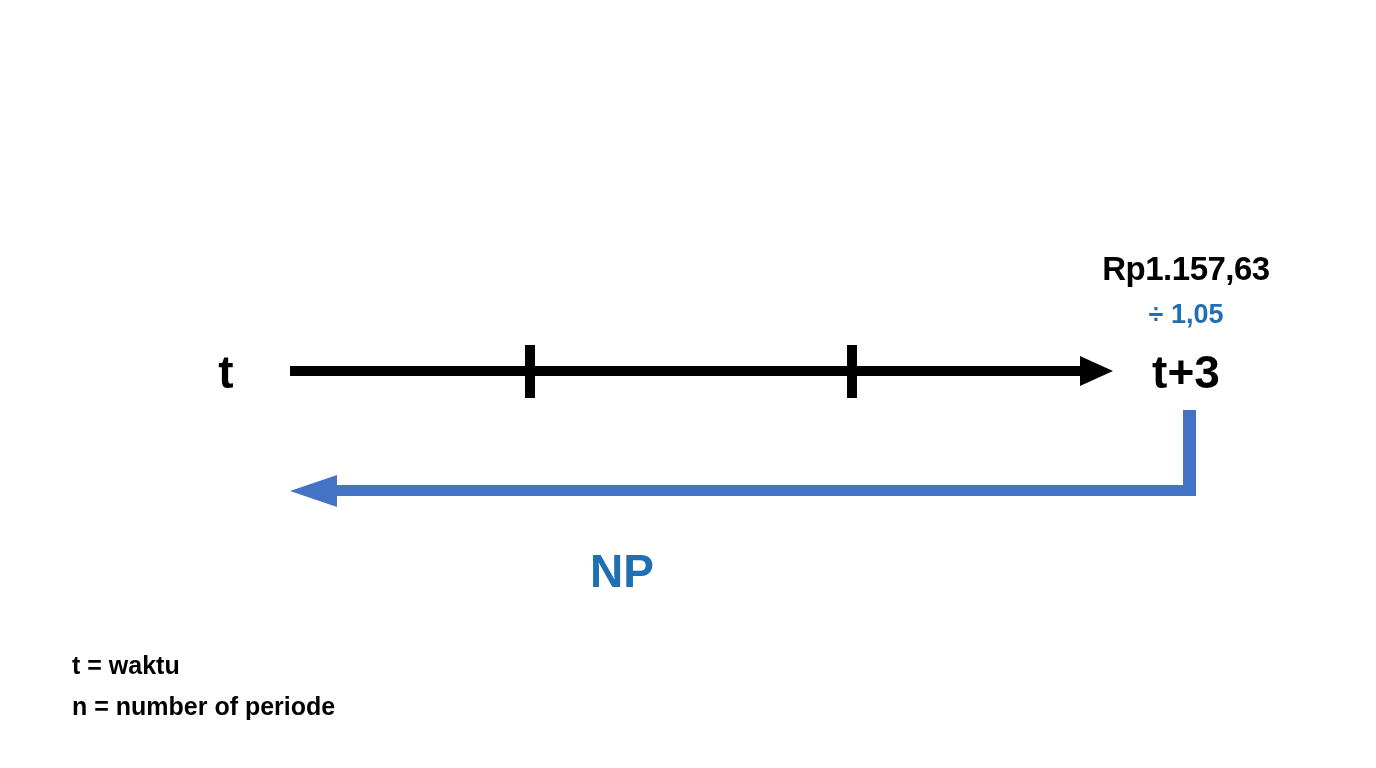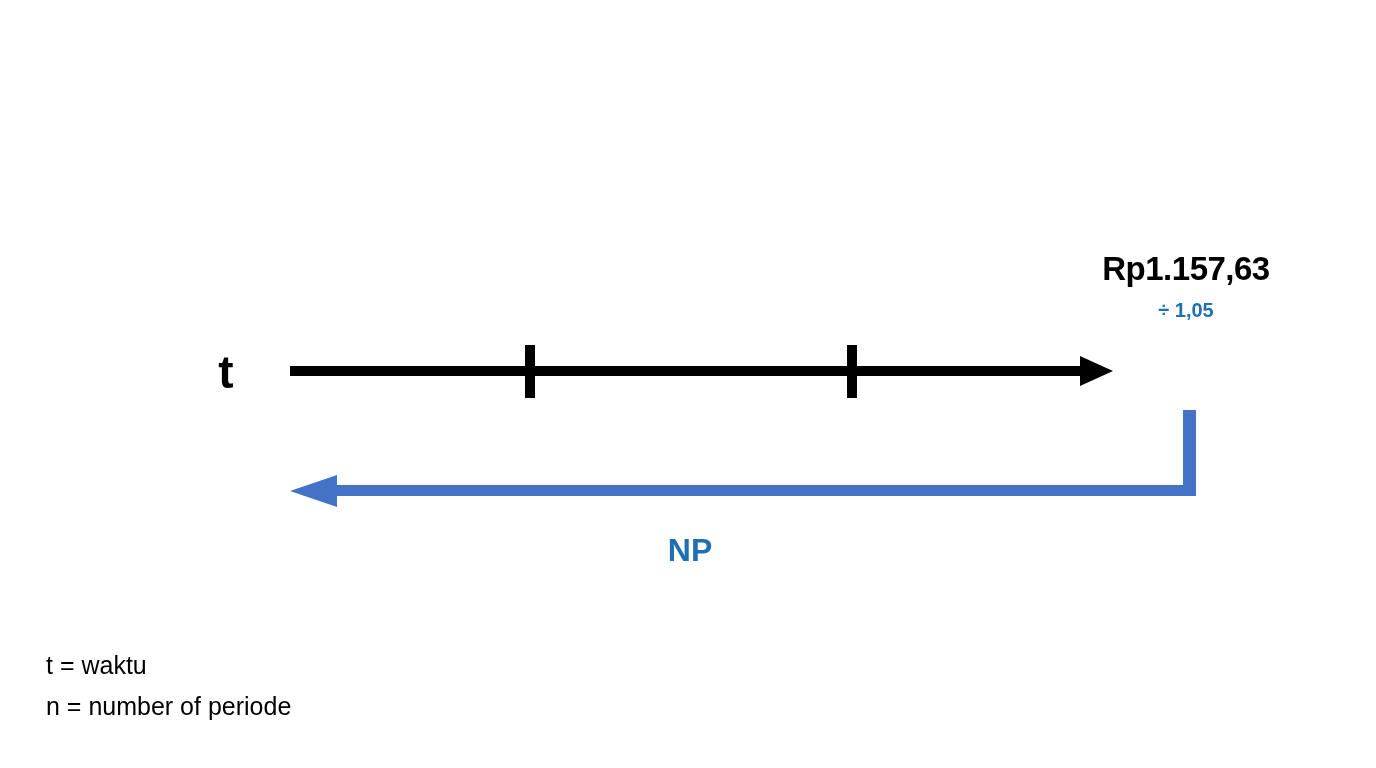--- a/index.html
+++ b/index.html
@@ -37,21 +37,21 @@
     font-weight: bold;
     letter-spacing: -0.5px;
     color: #000000;
     white-space: nowrap;
   }
   #fv-operation {
     left: 1086px;
     top: 299px;
     width: 200px;
     text-align: center;
-    font-size: 20px;
+    font-size: 27px;
     font-weight: bold;
     letter-spacing: 0px;
     white-space: nowrap;
   }
 
   
   #label-start {
     left: 196px;
     top: 344px;
     width: 60px;
@@ -69,41 +69,41 @@
     font-size: 46px;
     font-weight: bold;
     line-height: 56px;
     color: #000000;
     white-space: nowrap;
   }
 
   
   #pv-label {
     left: 590px;
-    top: 522px;
+    top: 543px;
     width: 200px;
-    text-align: center;
-    font-size: 32px;
+    font-size: 46px;
     font-weight: bold;
     line-height: 56px;
     white-space: nowrap;
   }
 
   
   #legend {
     left: 46px;
     top: 645px;
     width: 560px;
   }
   #legend .legend-line {
     font-size: 25px;
-    font-weight: normal;
+    font-weight: bold;
     line-height: 40.5px;
     color: #000000;
     white-space: nowrap;
+    margin-left: 26px;
   }
 </style>
 </head>
 <body style="background: rgb(255, 255, 255);">
 
 <div id="canvas">
 
   <svg width="1376" height="768" viewBox="0 0 1376 768" style="position:absolute;left:0;top:0;">
 
     <g>
@@ -125,20 +125,21 @@
       <polygon points="337,475 337,507 290,491" fill="#4472C4"></polygon>
     </g>
   </svg>
 
   <div class="abs" id="fv-amount">Rp1.157,63</div>
 
   <div class="abs" id="fv-operation" style="color:#1F6FB2;">÷ 1,05</div>
 
   <div class="abs" id="label-start">t</div>
 
+  <div class="abs" id="label-end">t+3</div>
 
   <div class="abs" id="pv-label" style="color:#1F6FB2;">NP</div>
 
   <div class="abs" id="legend">
     <div class="legend-line">t = waktu</div>
     <div class="legend-line">n = number of periode</div>
   </div>
 
 </div>
 

